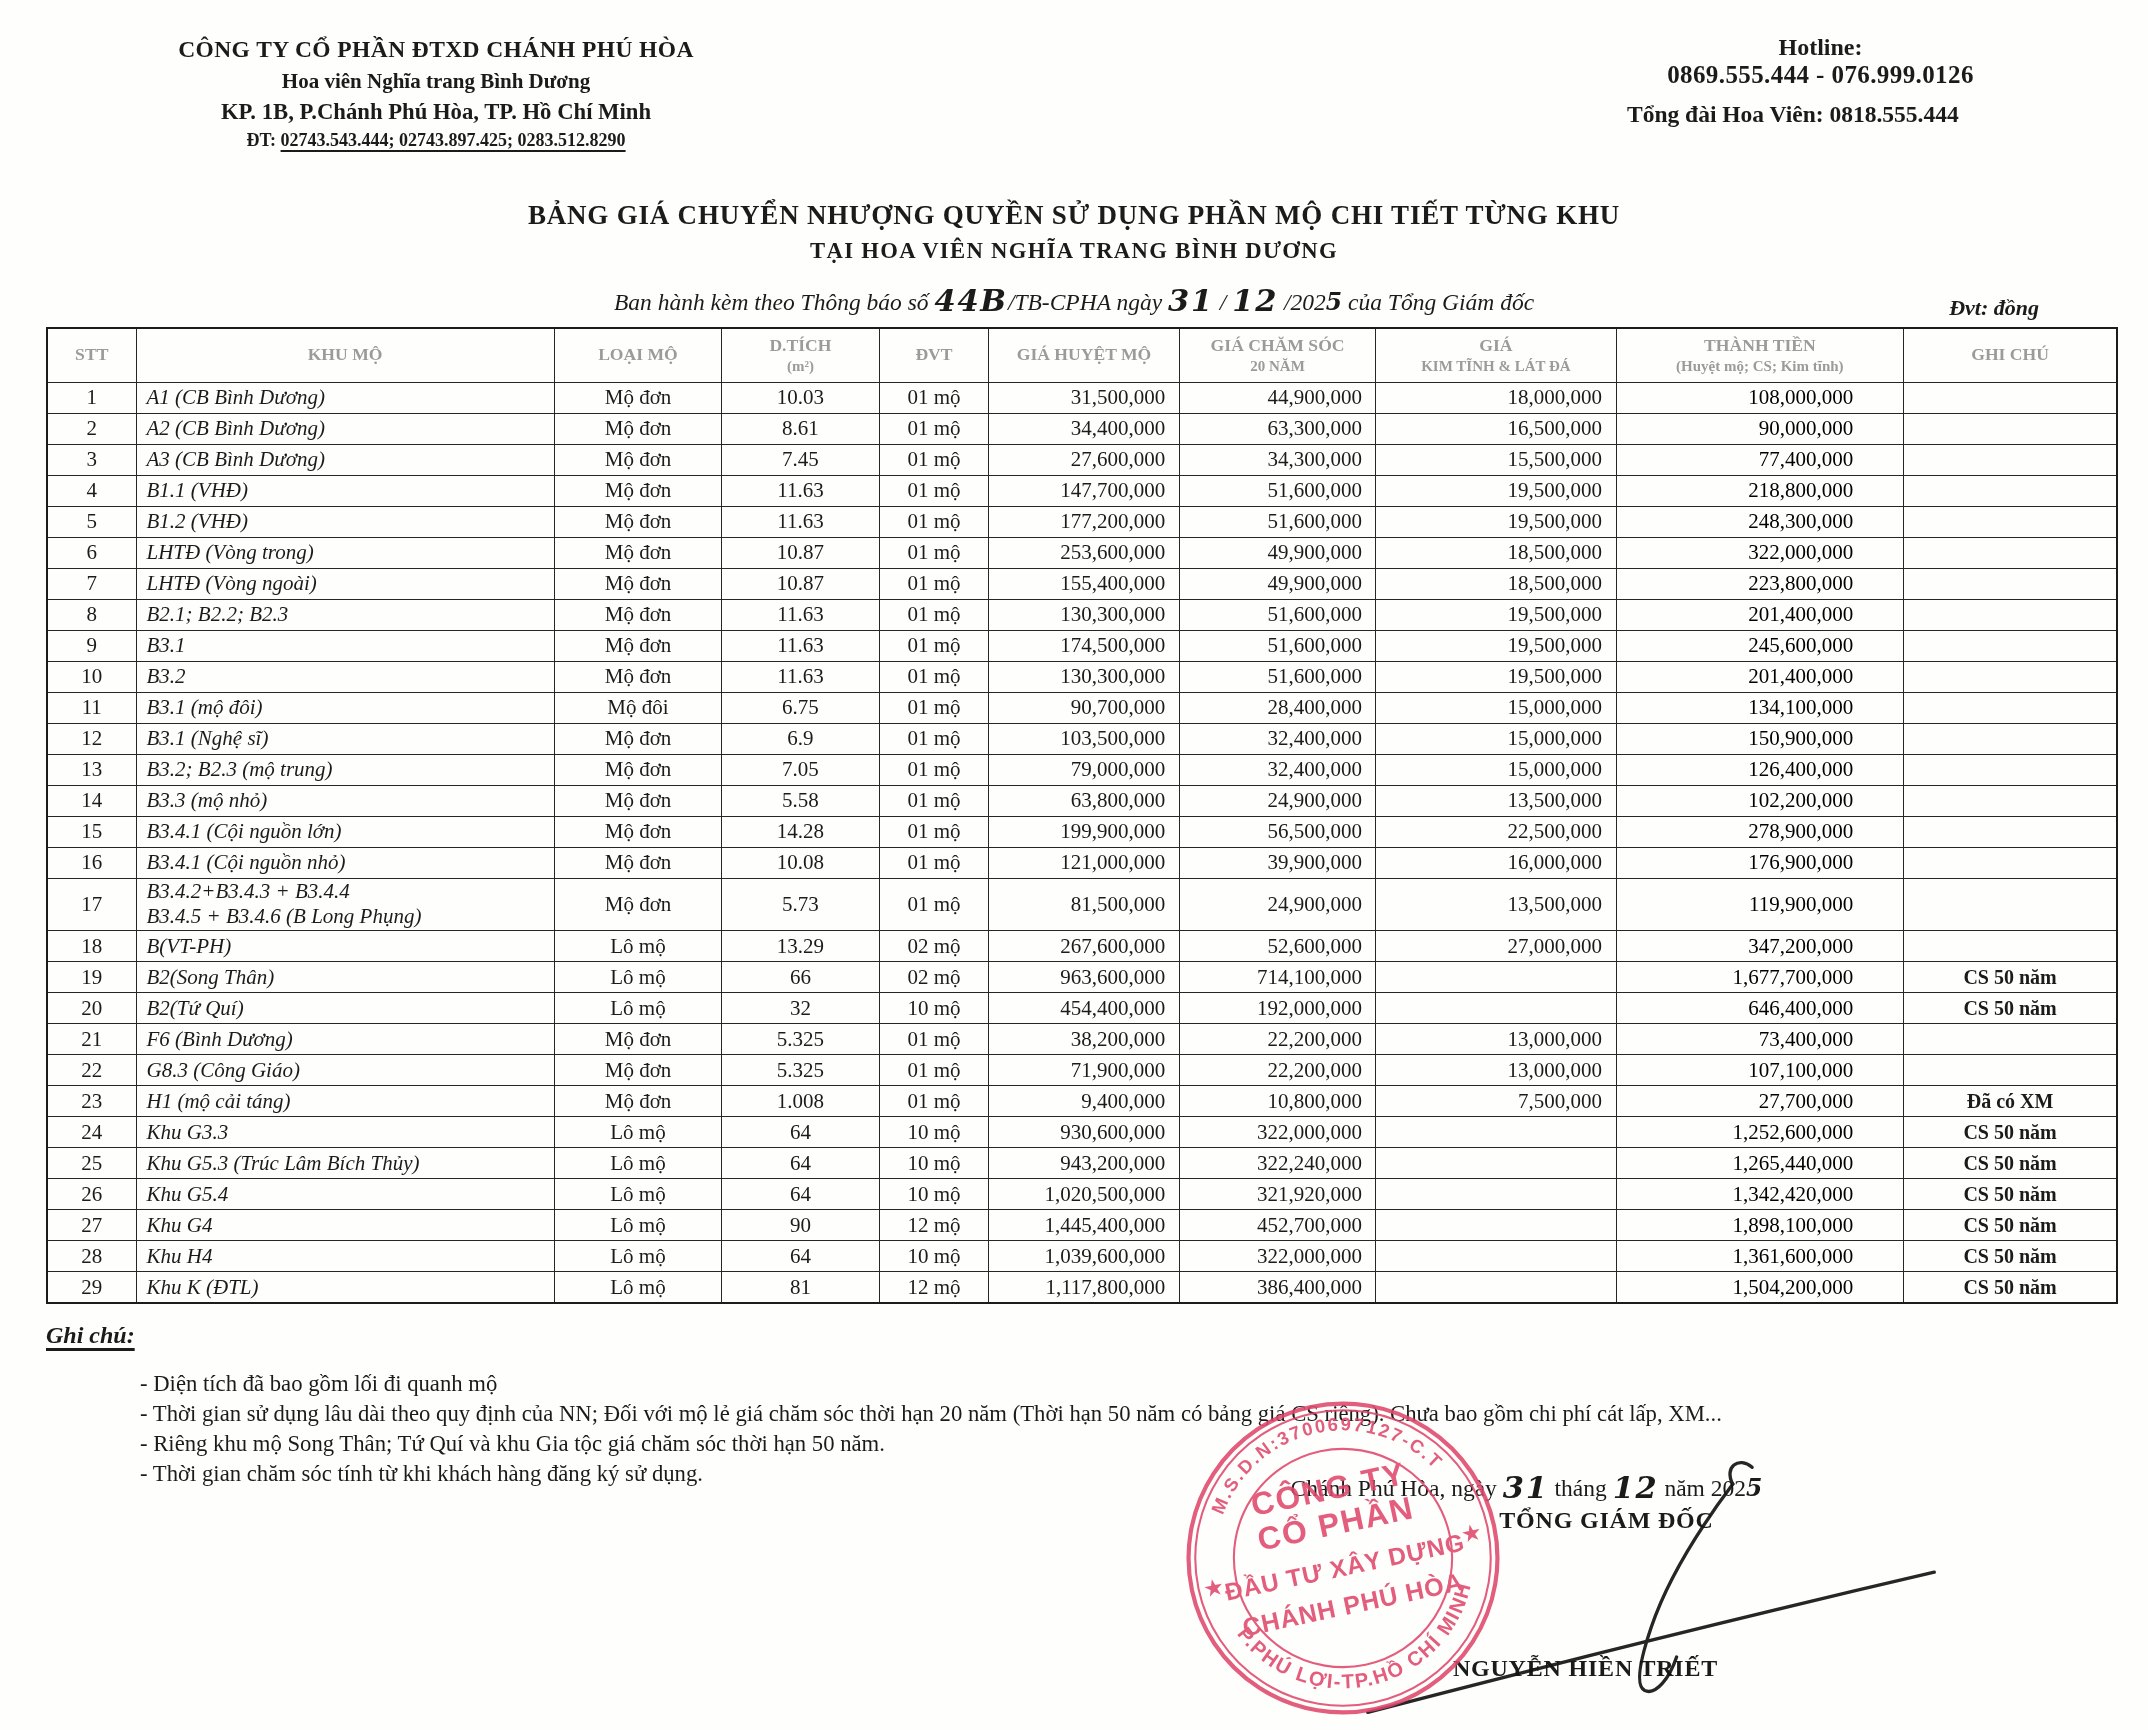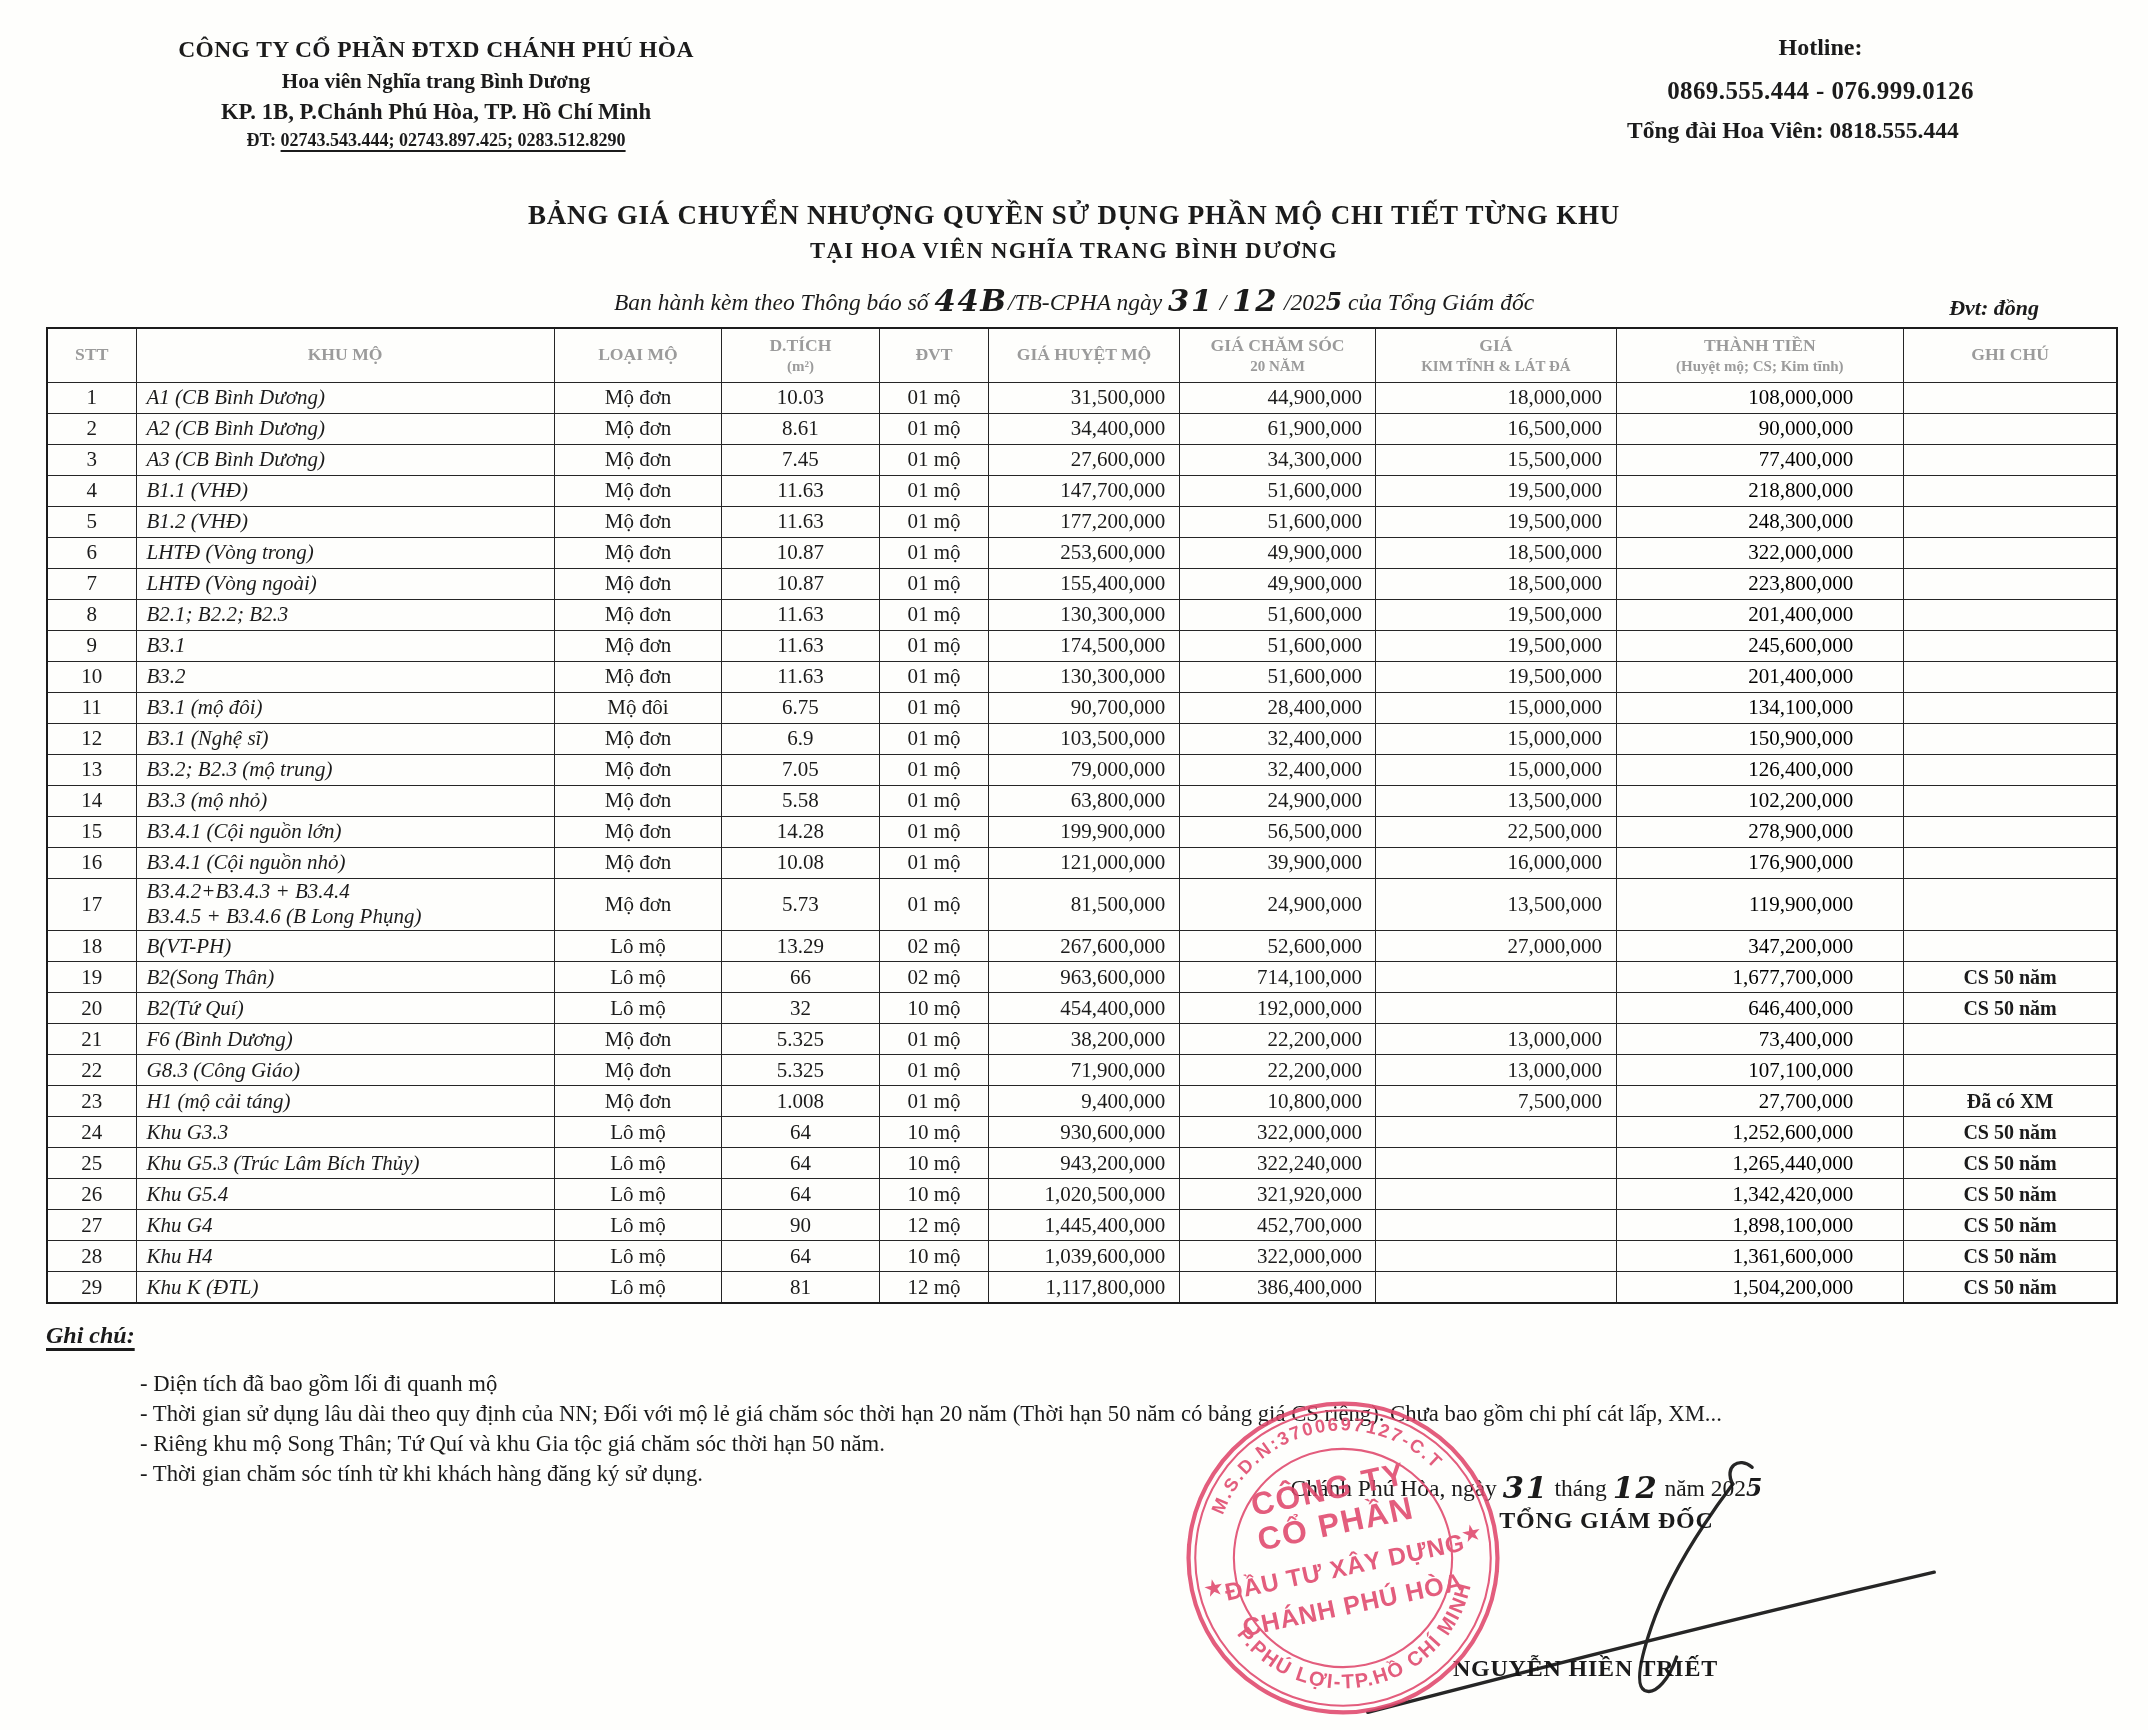--- a/index.html
+++ b/index.html
@@ -11,21 +11,21 @@
   }
   
   .company-block { position:absolute; left:134px; top:20px; width:604px; text-align:center; font-weight:700; }
   .company-name   { font-size:23.5px; letter-spacing:0.4px;margin-top:16px; }
   .company-sub    { font-size:21px; margin-top:5.9px; }
   .company-addr   { font-size:22.7px; margin-top:5px; }
   .company-phone  { font-size:18px; margin-top:5px; }
   .underline { text-decoration:underline; text-underline-offset:4.2px; text-decoration-thickness:1.7px; }
   .contact-block { position:absolute; left:1577px; top:34px; width:487px; text-align:center; font-weight:700; }
   .hotline-label { font-size:24px; }
-  .hotline-numbers { font-size:25px; margin-top:16px; letter-spacing:0.4px; }
+  .hotline-numbers { font-size:25px; margin-top:0; letter-spacing:0.4px; }
   .switchboard { font-size:23.5px; margin-top:11.7px; text-align:left; padding-left:50px; }
   
   .title-block { position:absolute; left:0; top:200px; width:2148px; text-align:center; }
   .title-1 { font-size:27px; font-weight:700; letter-spacing:0.8px; }
   .title-2 { font-size:22.7px; font-weight:700; letter-spacing:1.3px; margin-top:6.7px; }
   .issue-line { font-size:23.5px; font-style:italic; margin-top:17px; }
   .hw { font-family:"DejaVu Serif", serif; font-style:italic; font-weight:700; }
   .hw-lg { font-size:1.3em; letter-spacing:1.7px; position:relative; top:1.7px; }
   .unit-note { position:absolute; right:109px; top:295px; font-style:italic; font-weight:700; font-size:22px; }
   
@@ -135,21 +135,21 @@
       <td class="c-num c-total">108,000,000</td>
       <td class="c-ghichu"></td>
     </tr>
         <tr>
       <td class="c-stt">2</td>
       <td class="c-khu">A2 (CB Bình Dương)</td>
       <td class="c-loai">Mộ đơn</td>
       <td class="c-dtich">8.61</td>
       <td class="c-dvt">01 mộ</td>
       <td class="c-num">34,400,000</td>
-      <td class="c-num">61,900,000</td>
+      <td class="c-num">63,300,000</td>
       <td class="c-num">16,500,000</td>
       <td class="c-num c-total">90,000,000</td>
       <td class="c-ghichu"></td>
     </tr>
         <tr>
       <td class="c-stt">3</td>
       <td class="c-khu">A3 (CB Bình Dương)</td>
       <td class="c-loai">Mộ đơn</td>
       <td class="c-dtich">7.45</td>
       <td class="c-dvt">01 mộ</td>

